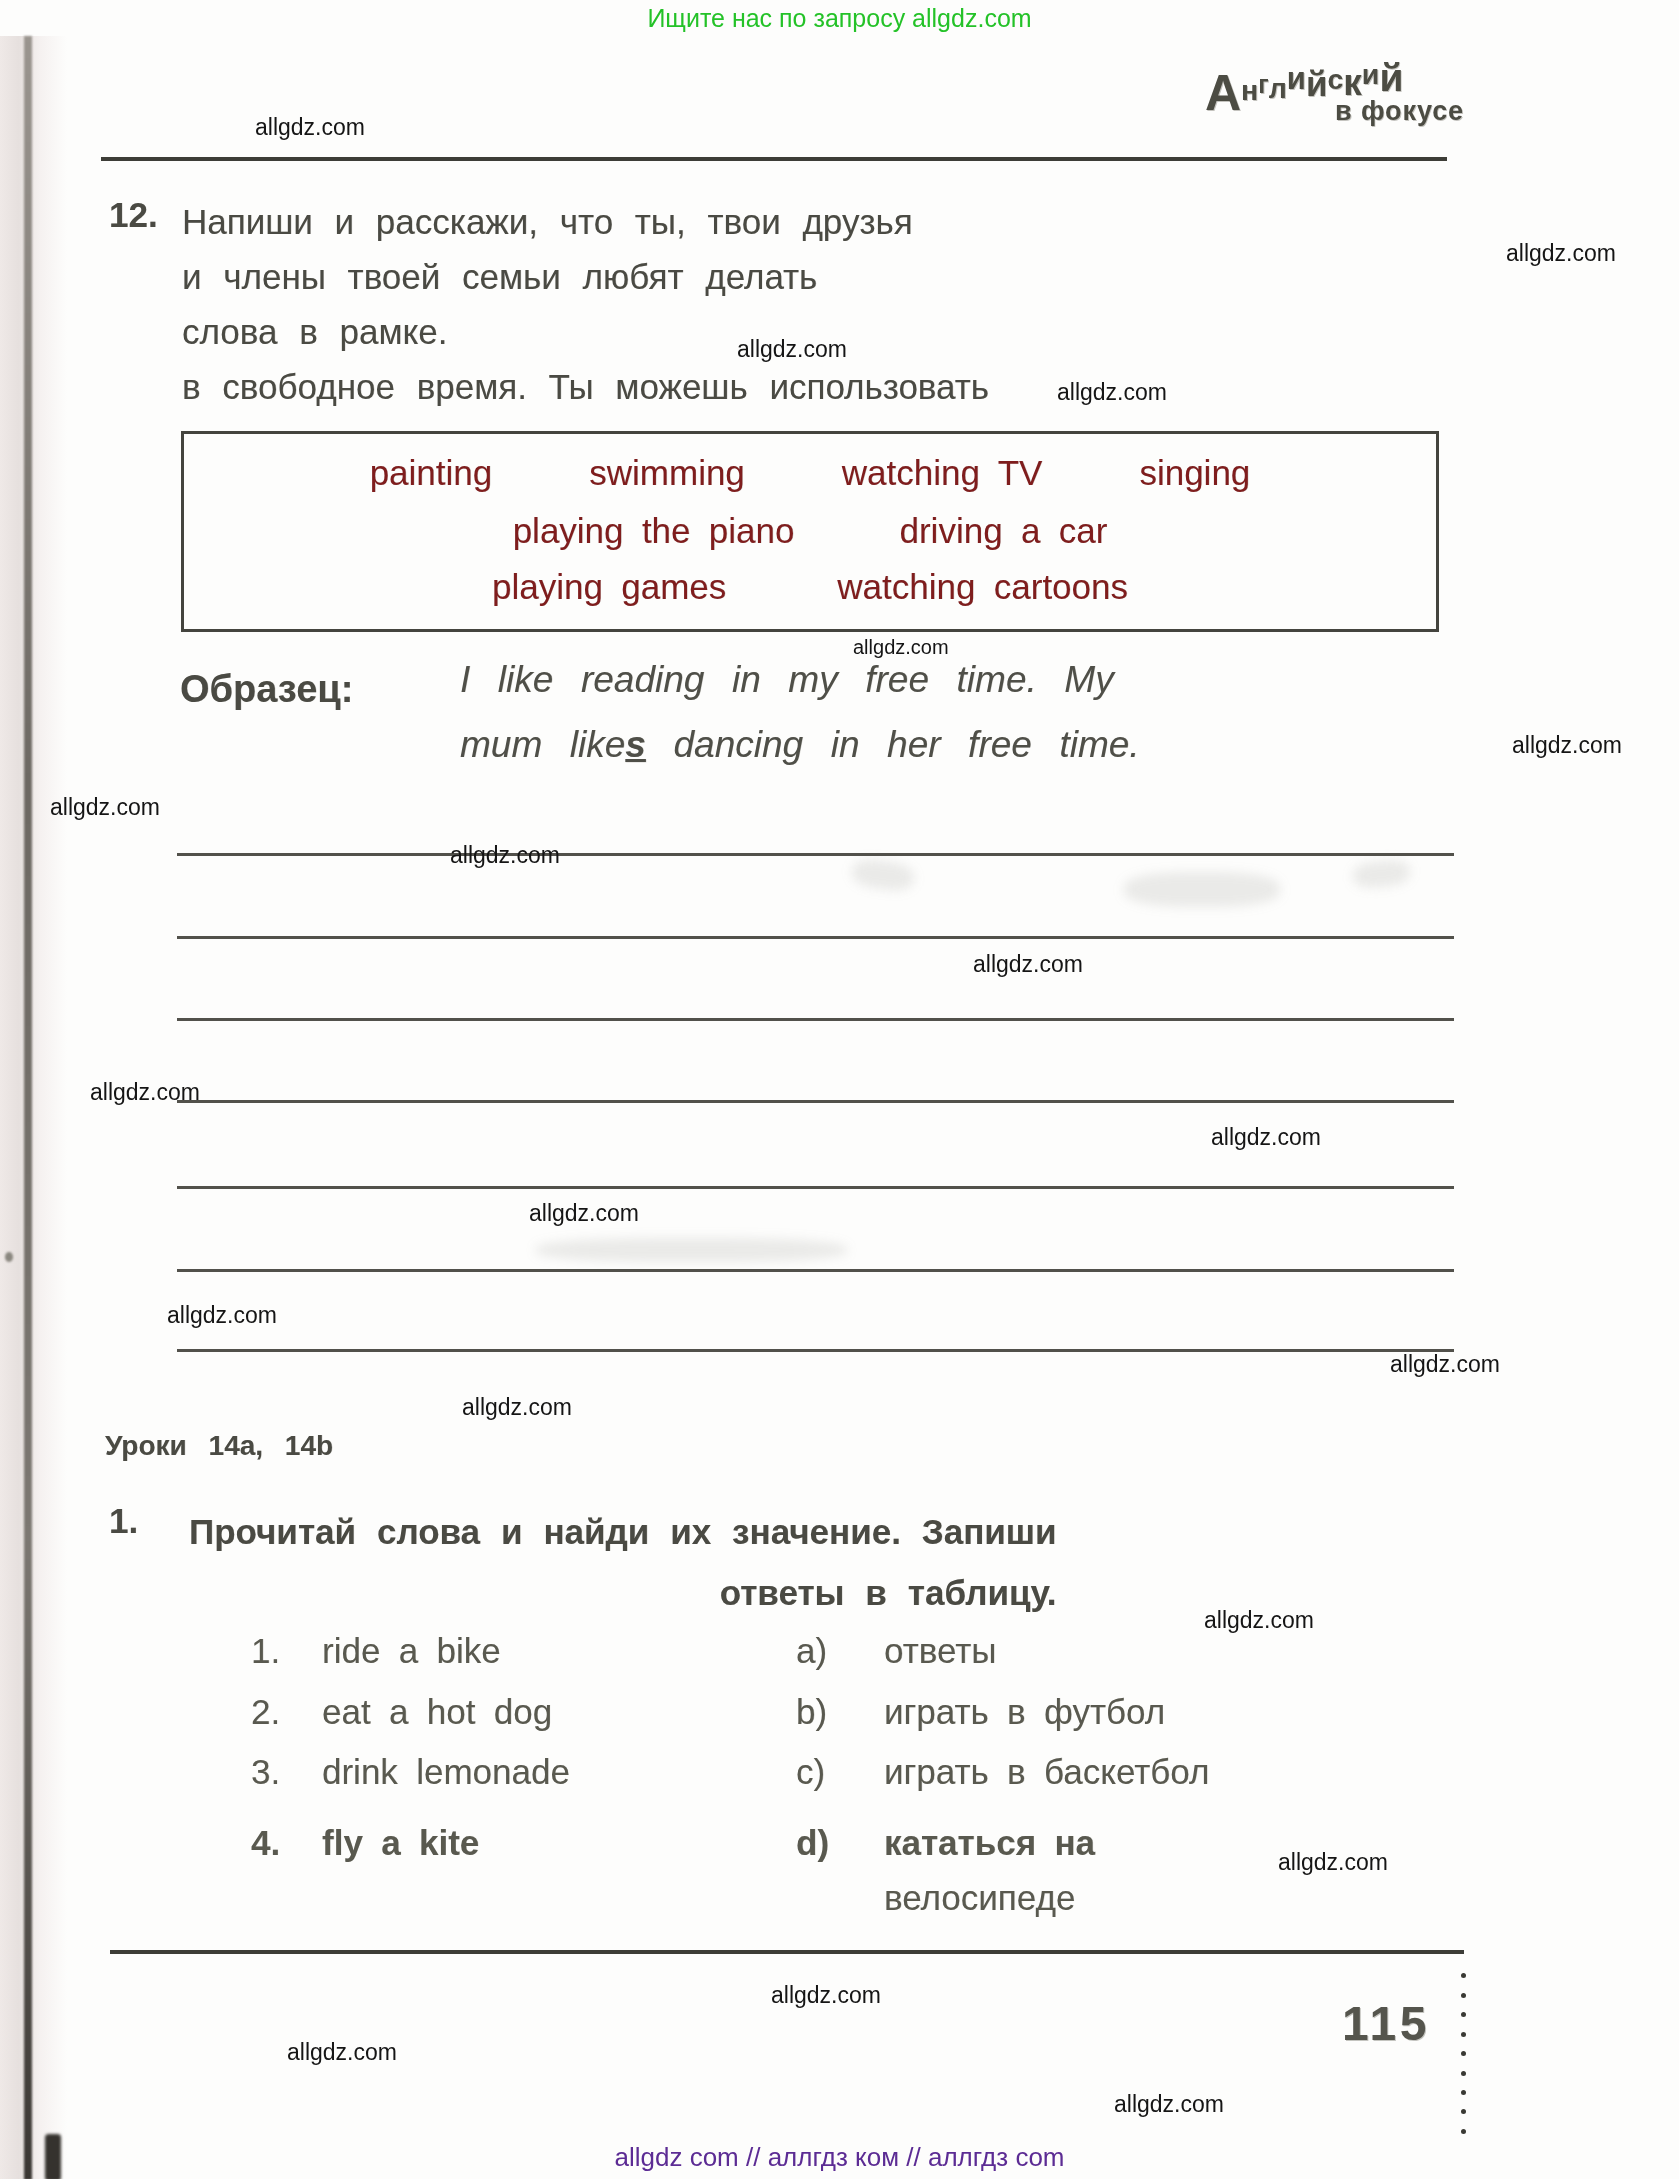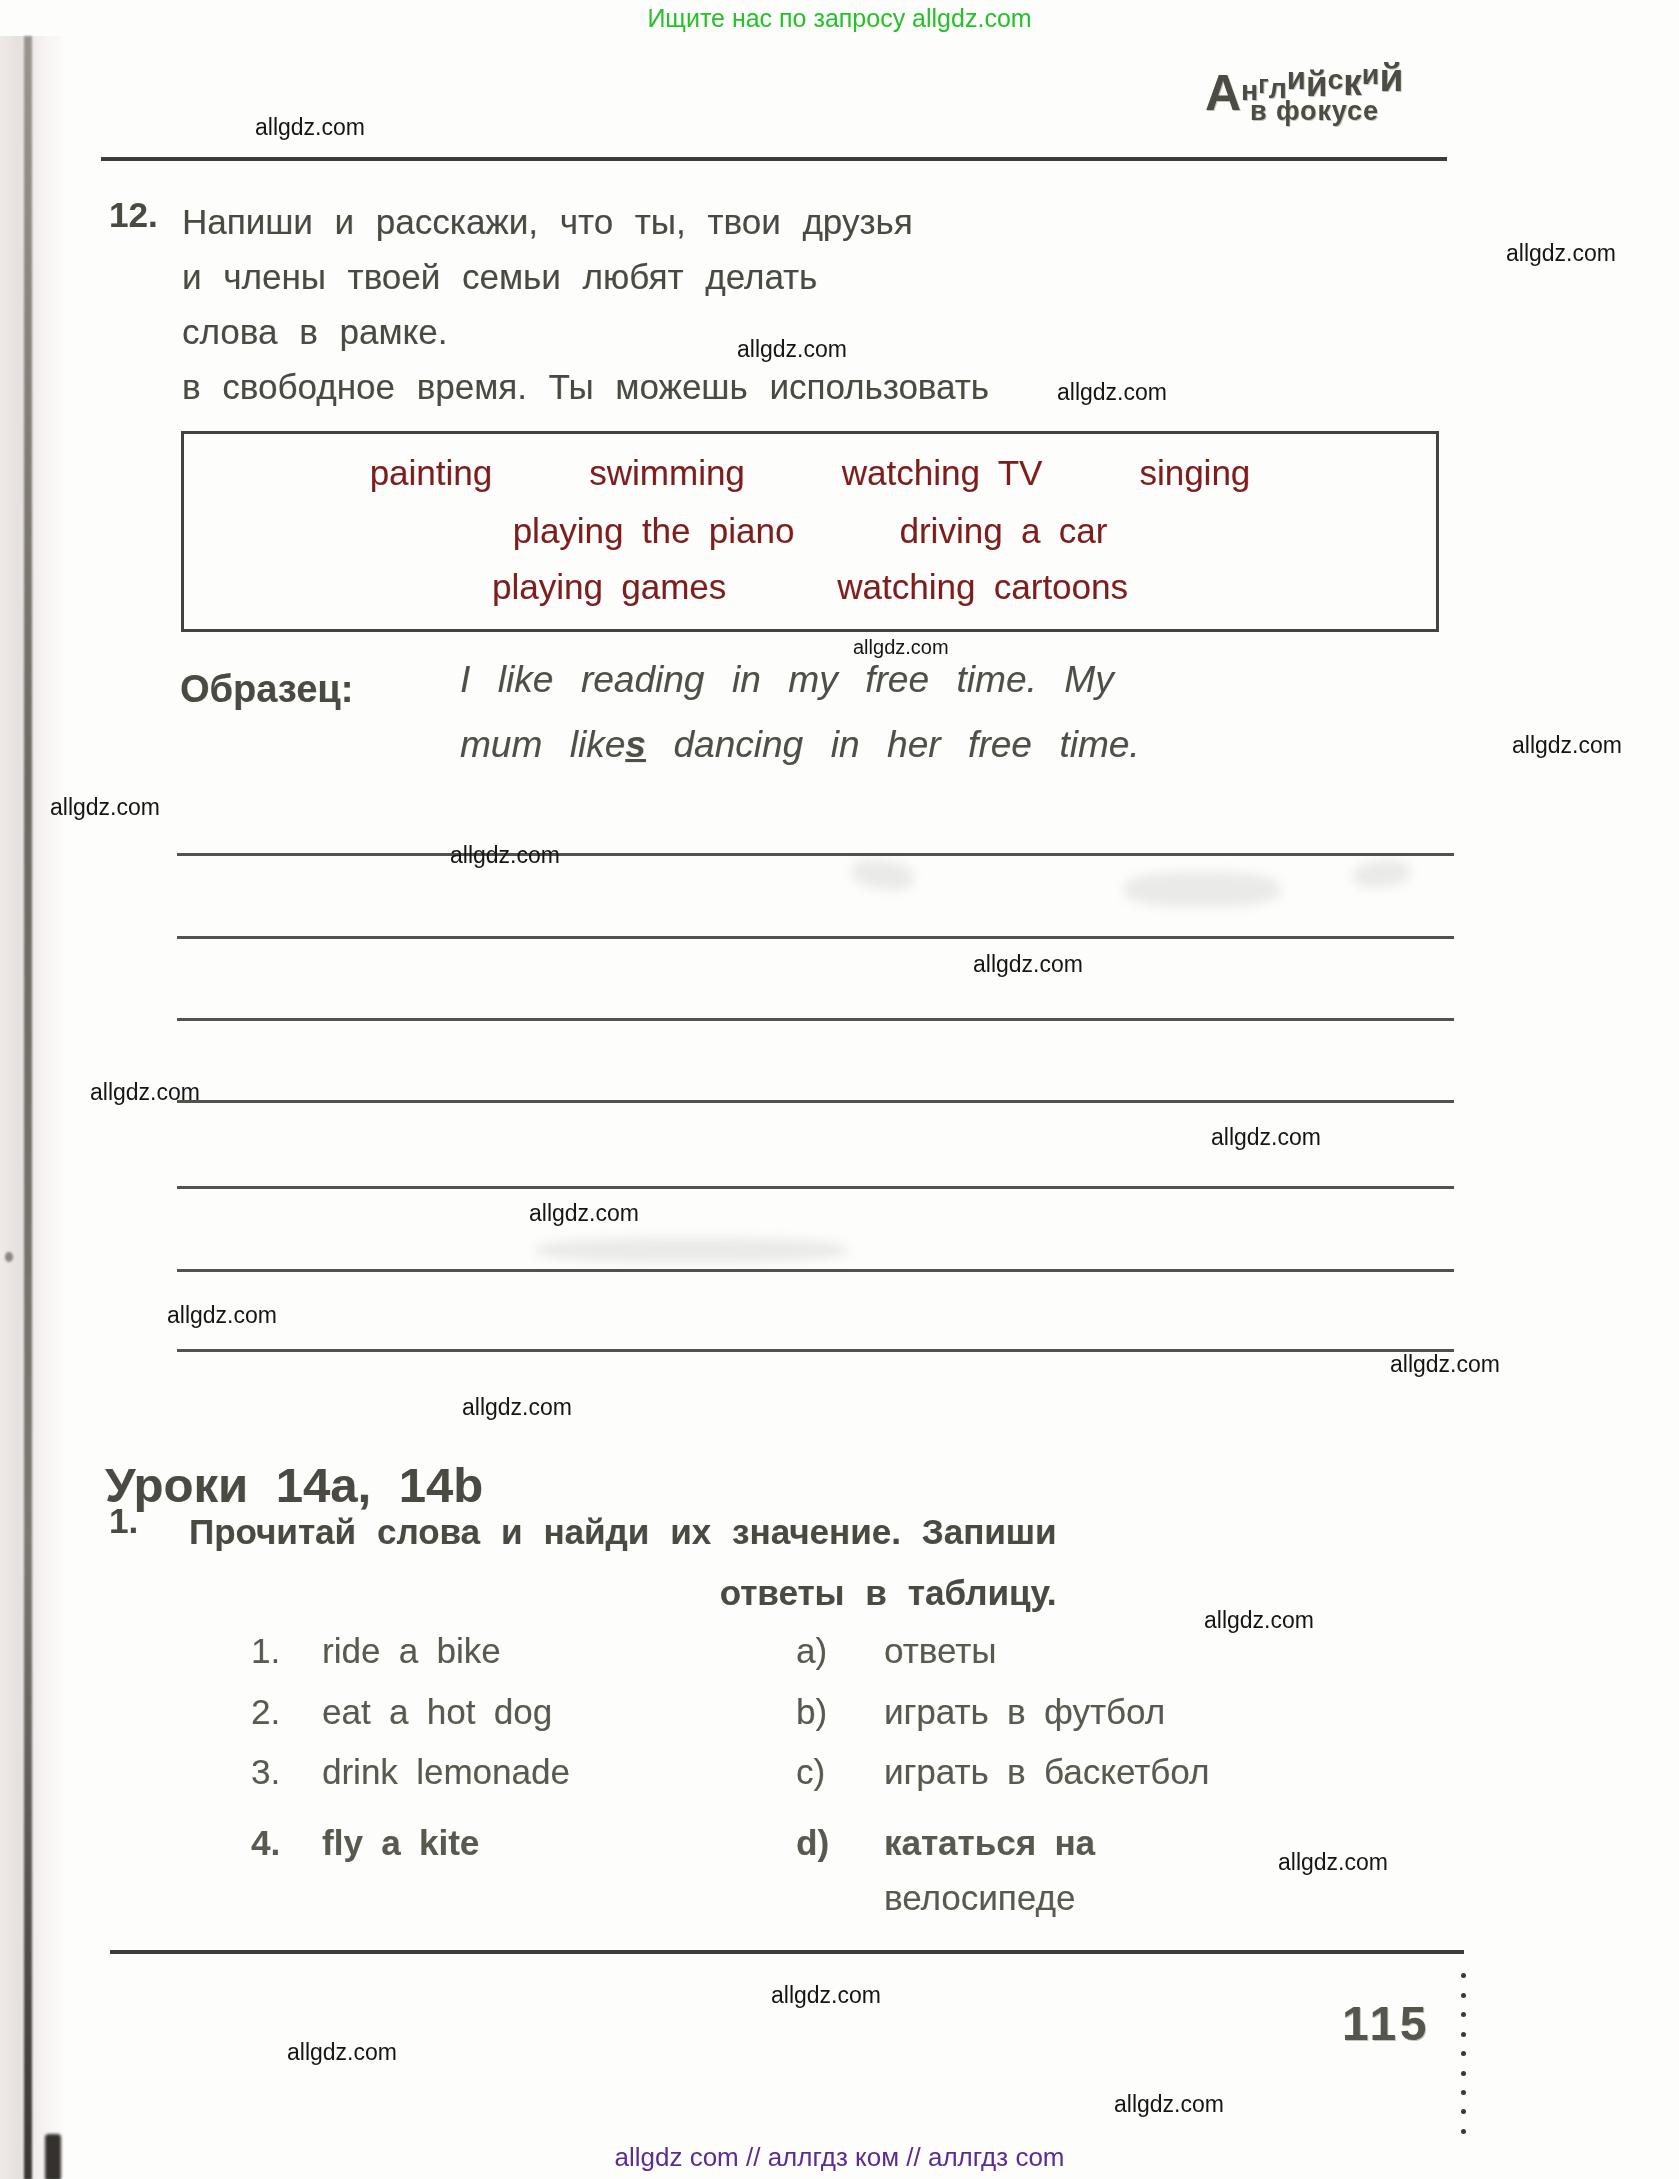--- a/index.html
+++ b/index.html
@@ -37,21 +37,21 @@
     text-align:center;font-size:26px;color:#5c2c94;
   }
   .wm{
     position:absolute;color:#151515;font-size:23px;white-space:nowrap;
   }
   
   .logo{position:absolute;left:1205px;top:45px;width:259px;color:#4c4c43;
         text-shadow:0.9px 0.9px 0 rgba(88,86,74,.35);}
   .logo-l1{white-space:nowrap;font-weight:bold;}
   .logo-l1 span{display:inline-block;position:relative;}
-  .logo-l2{font-weight:bold;font-size:27px;margin:-7px 0 0 45px;letter-spacing:0.9px;}
+  .logo-l2{font-weight:bold;font-size:27px;margin:-7px 0 0 45px;letter-spacing:0.9px;text-align:right;}
   
   .rule{position:absolute;background:#3d3d37;height:4.3px;}
   .rule-top{left:101px;top:157px;width:1346px;}
   .rule-bottom{left:110px;top:1950px;width:1354px;}
   .blank-line{position:absolute;left:177px;width:1277px;height:2.6px;background:#52514b;}
   .dot{position:absolute;left:1461px;width:5.2px;height:5.2px;border-radius:50%;background:#3a3a34;}
   
   .scan{color:#4a4a43;text-shadow:0.4px 0.4px 0 rgba(96,94,82,.3);}
   .task-num{position:absolute;font-weight:bold;font-size:35px;}
   .task-lines{position:absolute;left:182px;top:194px;}
@@ -61,21 +61,21 @@
     border:3.5px solid #44443e;box-sizing:border-box;
   }
   .box-row{position:absolute;left:0;width:100%;display:flex;justify-content:center;
            font-size:35px;color:#7f1d1d;white-space:nowrap;
            text-shadow:0.4px 0.4px 0 rgba(100,98,88,.3);}
   .box-row span{display:inline-block;}
   .example-label{position:absolute;left:180px;top:668px;font-weight:bold;font-size:38px;}
   .example-line{position:absolute;left:460px;font-style:italic;font-size:37px;color:#4f4f48;
                 word-spacing:17.3px;white-space:nowrap;text-shadow:0.4px 0.4px 0 rgba(96,94,82,.3);}
   .example-line .em-s{font-weight:bold;text-decoration:underline;}
-  .lessons-heading{position:absolute;left:105px;top:1430px;font-weight:bold;font-size:49px;word-spacing:14px;margin-top:27px;}
+  .lessons-heading{position:absolute;left:105px;top:1430px;font-weight:bold;font-size:28px;word-spacing:14px;}
   .ex1-num{position:absolute;left:109px;top:1501px;font-weight:bold;font-size:35px;}
   .ex1-lines{position:absolute;left:189px;top:1501px;text-align:right;}
   .ex1-lines div{font-weight:bold;font-size:35px;line-height:61px;word-spacing:11.2px;white-space:nowrap;}
   .pairs{position:absolute;left:219px;top:1631px;width:1245px;height:311px;margin-left:32px;}
   .pair-row{position:absolute;left:0;width:100%;font-size:35px;color:#59594f;white-space:nowrap;
             text-shadow:0.4px 0.4px 0 rgba(100,98,88,.3);}
   .pair-row .num{display:inline-block;width:71px;}
   .pair-right{position:absolute;left:545px;top:0;}
   .pair-right .let{display:inline-block;width:88px;}
   .pair-extra{position:absolute;left:633px;font-size:35px;color:#59594f;white-space:nowrap;

